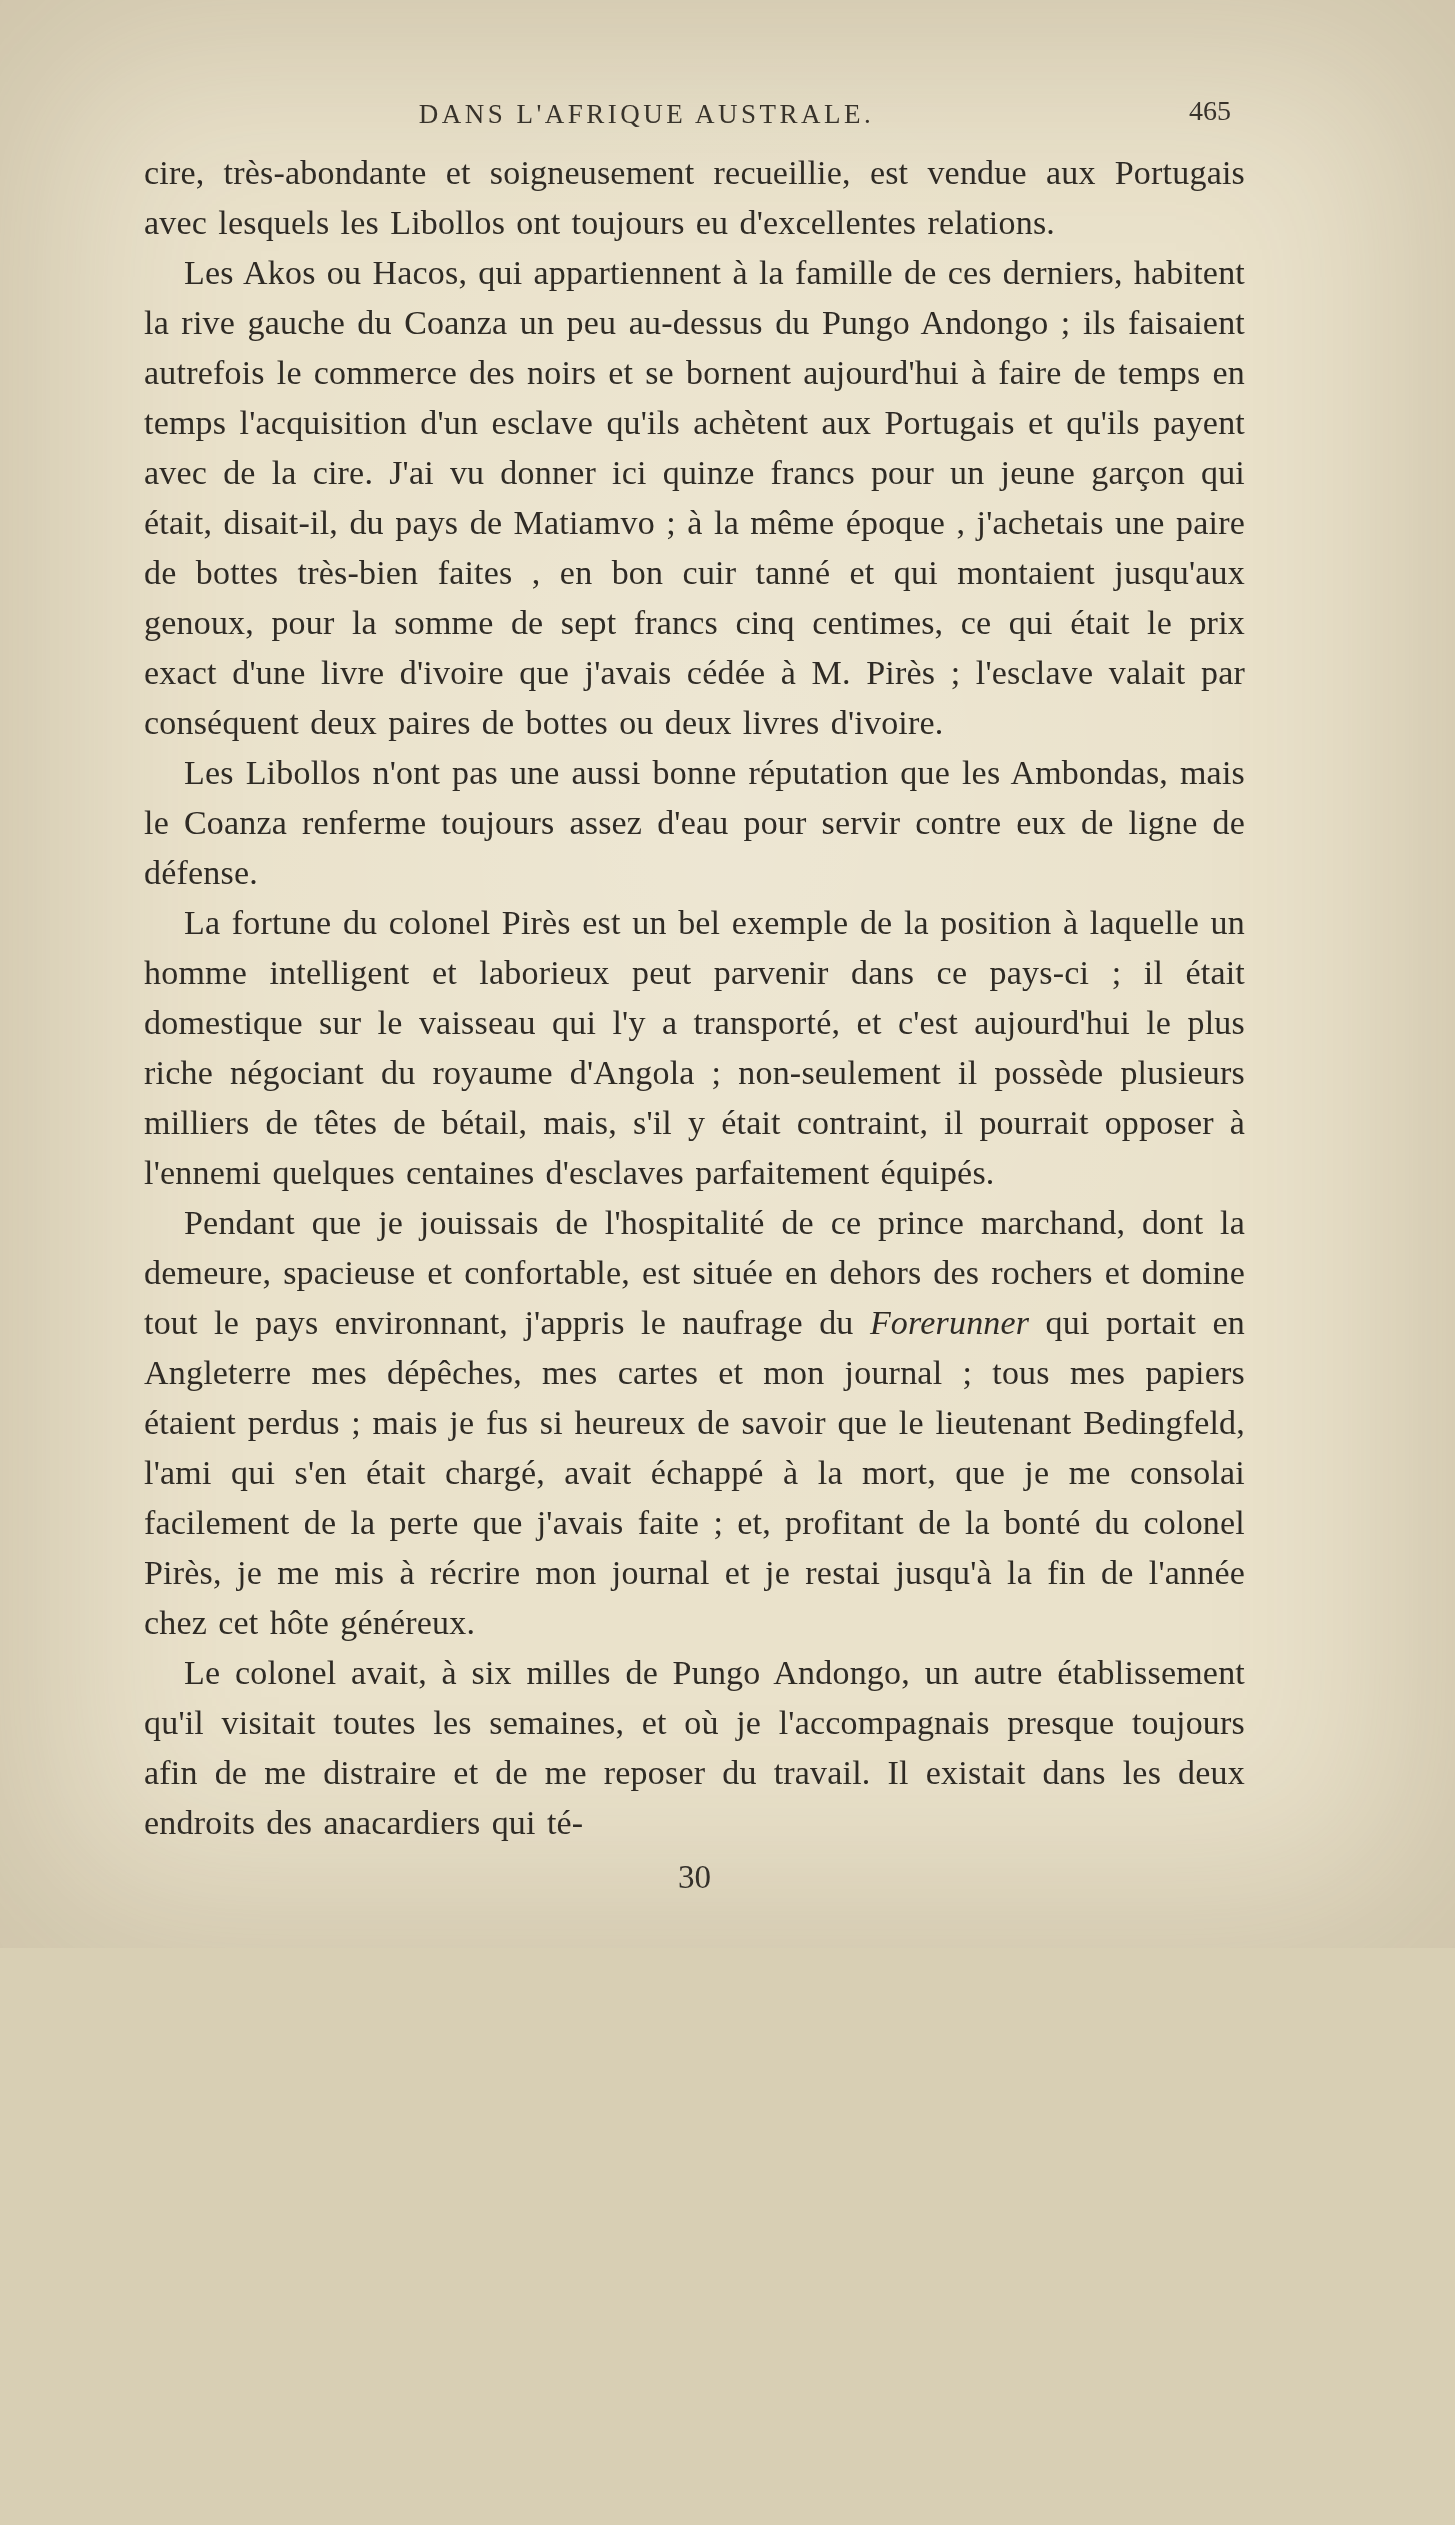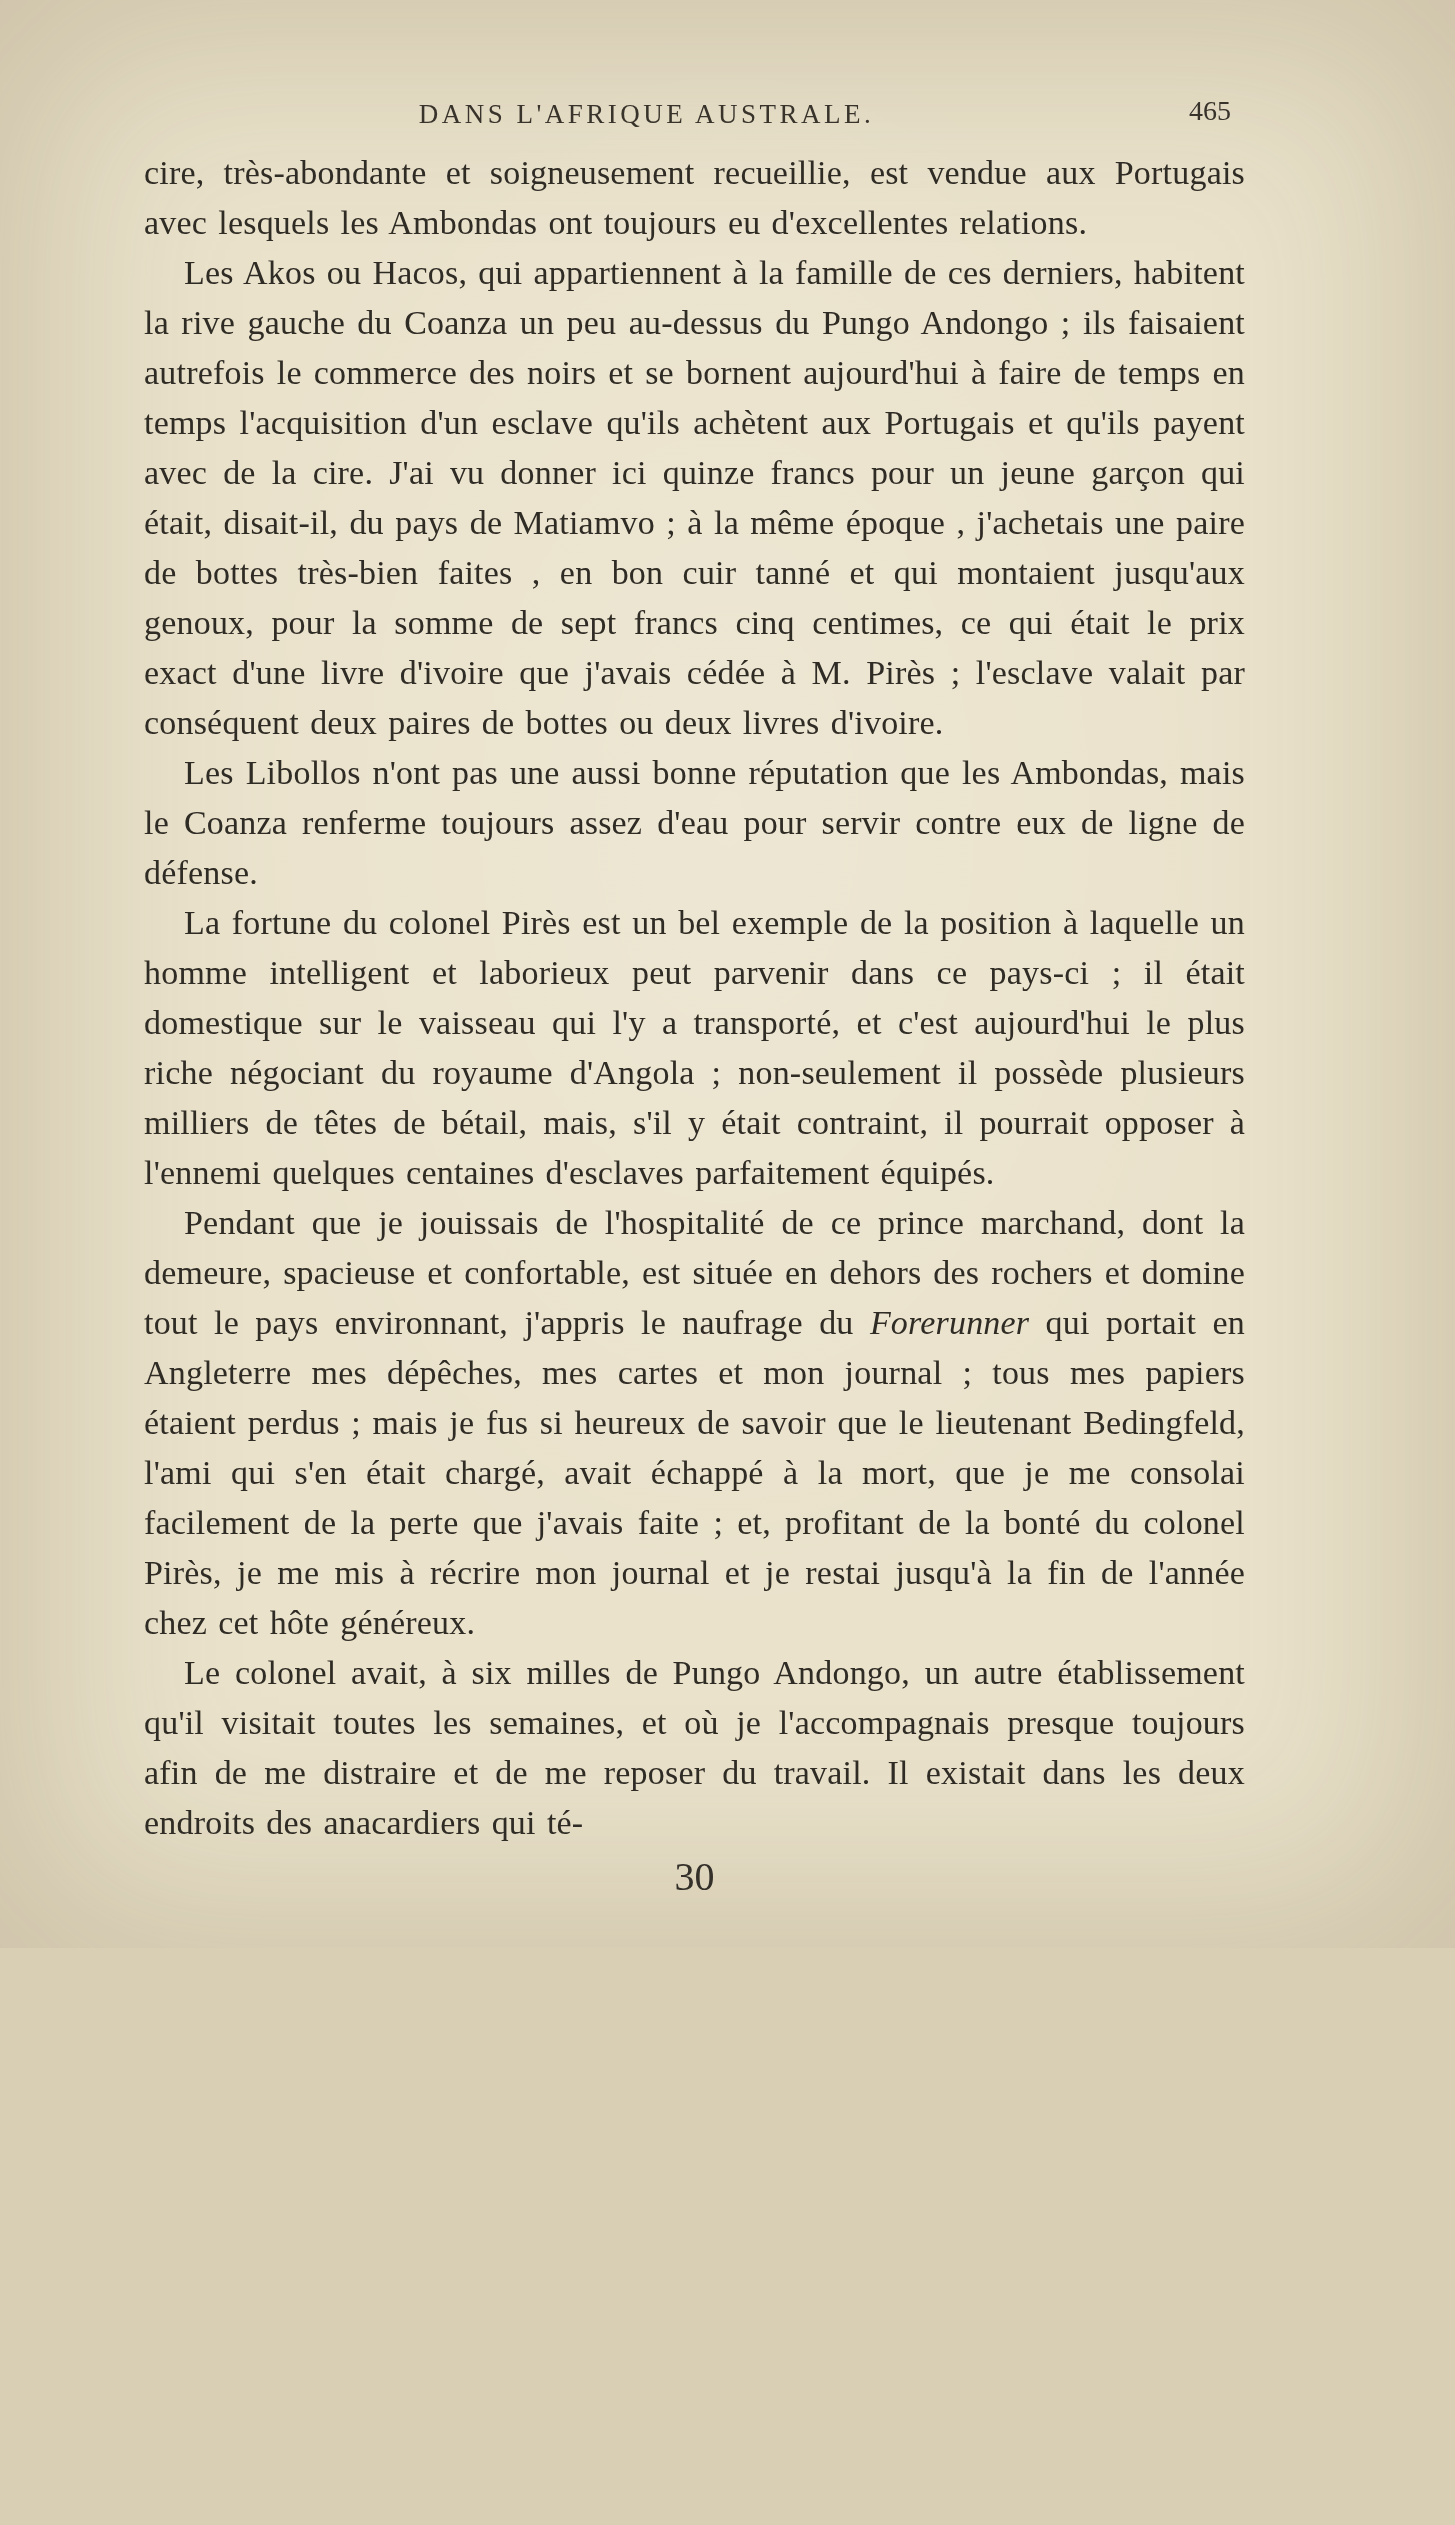--- a/index.html
+++ b/index.html
@@ -74,38 +74,38 @@
   }
   p.para.indent {
     text-indent: 40px;
   }
   em {
     font-style: italic;
   }
   .signature {
     margin-top: 4px;
     text-align: center;
-    font-size: 40px;
+    font-size: 33px;
     line-height: 50px;
     color: #34302a;
   }
 </style>
 </head>
 <body>
 
 <div class="page">
   <div class="text-column">
 
     <div class="running-head">
       <span class="running-title">DANS L'AFRIQUE AUSTRALE.</span>
       <span class="folio">465</span>
     </div>
 
     <div class="paragraphs">
-        <p class="para"><span>cire, très-abondante et soigneusement recueillie, est vendue aux Portugais avec lesquels les Ambondas ont toujours eu d'excellentes relations.</span></p>
+        <p class="para"><span>cire, très-abondante et soigneusement recueillie, est vendue aux Portugais avec lesquels les Libollos ont toujours eu d'excellentes relations.</span></p>
         <p class="para indent"><span>Les Akos ou Hacos, qui appartiennent à la famille de ces derniers, habitent la rive gauche du Coanza un peu au-dessus du Pungo Andongo ; ils faisaient autrefois le commerce des noirs et se bornent aujourd'hui à faire de temps en temps l'acquisition d'un esclave qu'ils achètent aux Portugais et qu'ils payent avec de la cire. J'ai vu donner ici quinze francs pour un jeune garçon qui était, disait-il, du pays de Matiamvo ; à la même époque , j'achetais une paire de bottes très-bien faites , en bon cuir tanné et qui montaient jusqu'aux genoux, pour la somme de sept francs cinq centimes, ce qui était le prix exact d'une livre d'ivoire que j'avais cédée à M. Pirès ; l'esclave valait par conséquent deux paires de bottes ou deux livres d'ivoire.</span></p>
         <p class="para indent"><span>Les Libollos n'ont pas une aussi bonne réputation que les Ambondas, mais le Coanza renferme toujours assez d'eau pour servir contre eux de ligne de défense.</span></p>
         <p class="para indent"><span>La fortune du colonel Pirès est un bel exemple de la position à laquelle un homme intelligent et laborieux peut parvenir dans ce pays-ci ; il était domestique sur le vaisseau qui l'y a transporté, et c'est aujourd'hui le plus riche négociant du royaume d'Angola ; non-seulement il possède plusieurs milliers de têtes de bétail, mais, s'il y était contraint, il pourrait opposer à l'ennemi quelques centaines d'esclaves parfaitement équipés.</span></p>
         <p class="para indent"><span>Pendant que je jouissais de l'hospitalité de ce prince marchand, dont la demeure, spacieuse et confortable, est située en dehors des rochers et domine tout le pays environnant, j'appris le naufrage du </span><em>Forerunner</em><span> qui portait en Angleterre mes dépêches, mes cartes et mon journal ; tous mes papiers étaient perdus ; mais je fus si heureux de savoir que le lieutenant Bedingfeld, l'ami qui s'en était chargé, avait échappé à la mort, que je me consolai facilement de la perte que j'avais faite ; et, profitant de la bonté du colonel Pirès, je me mis à récrire mon journal et je restai jusqu'à la fin de l'année chez cet hôte généreux.</span></p>
         <p class="para indent"><span>Le colonel avait, à six milles de Pungo Andongo, un autre établissement qu'il visitait toutes les semaines, et où je l'accompagnais presque toujours afin de me distraire et de me reposer du travail. Il existait dans les deux endroits des anacardiers qui té-</span></p>
       </div>
 
     <div class="signature">30</div>
 
   </div>

